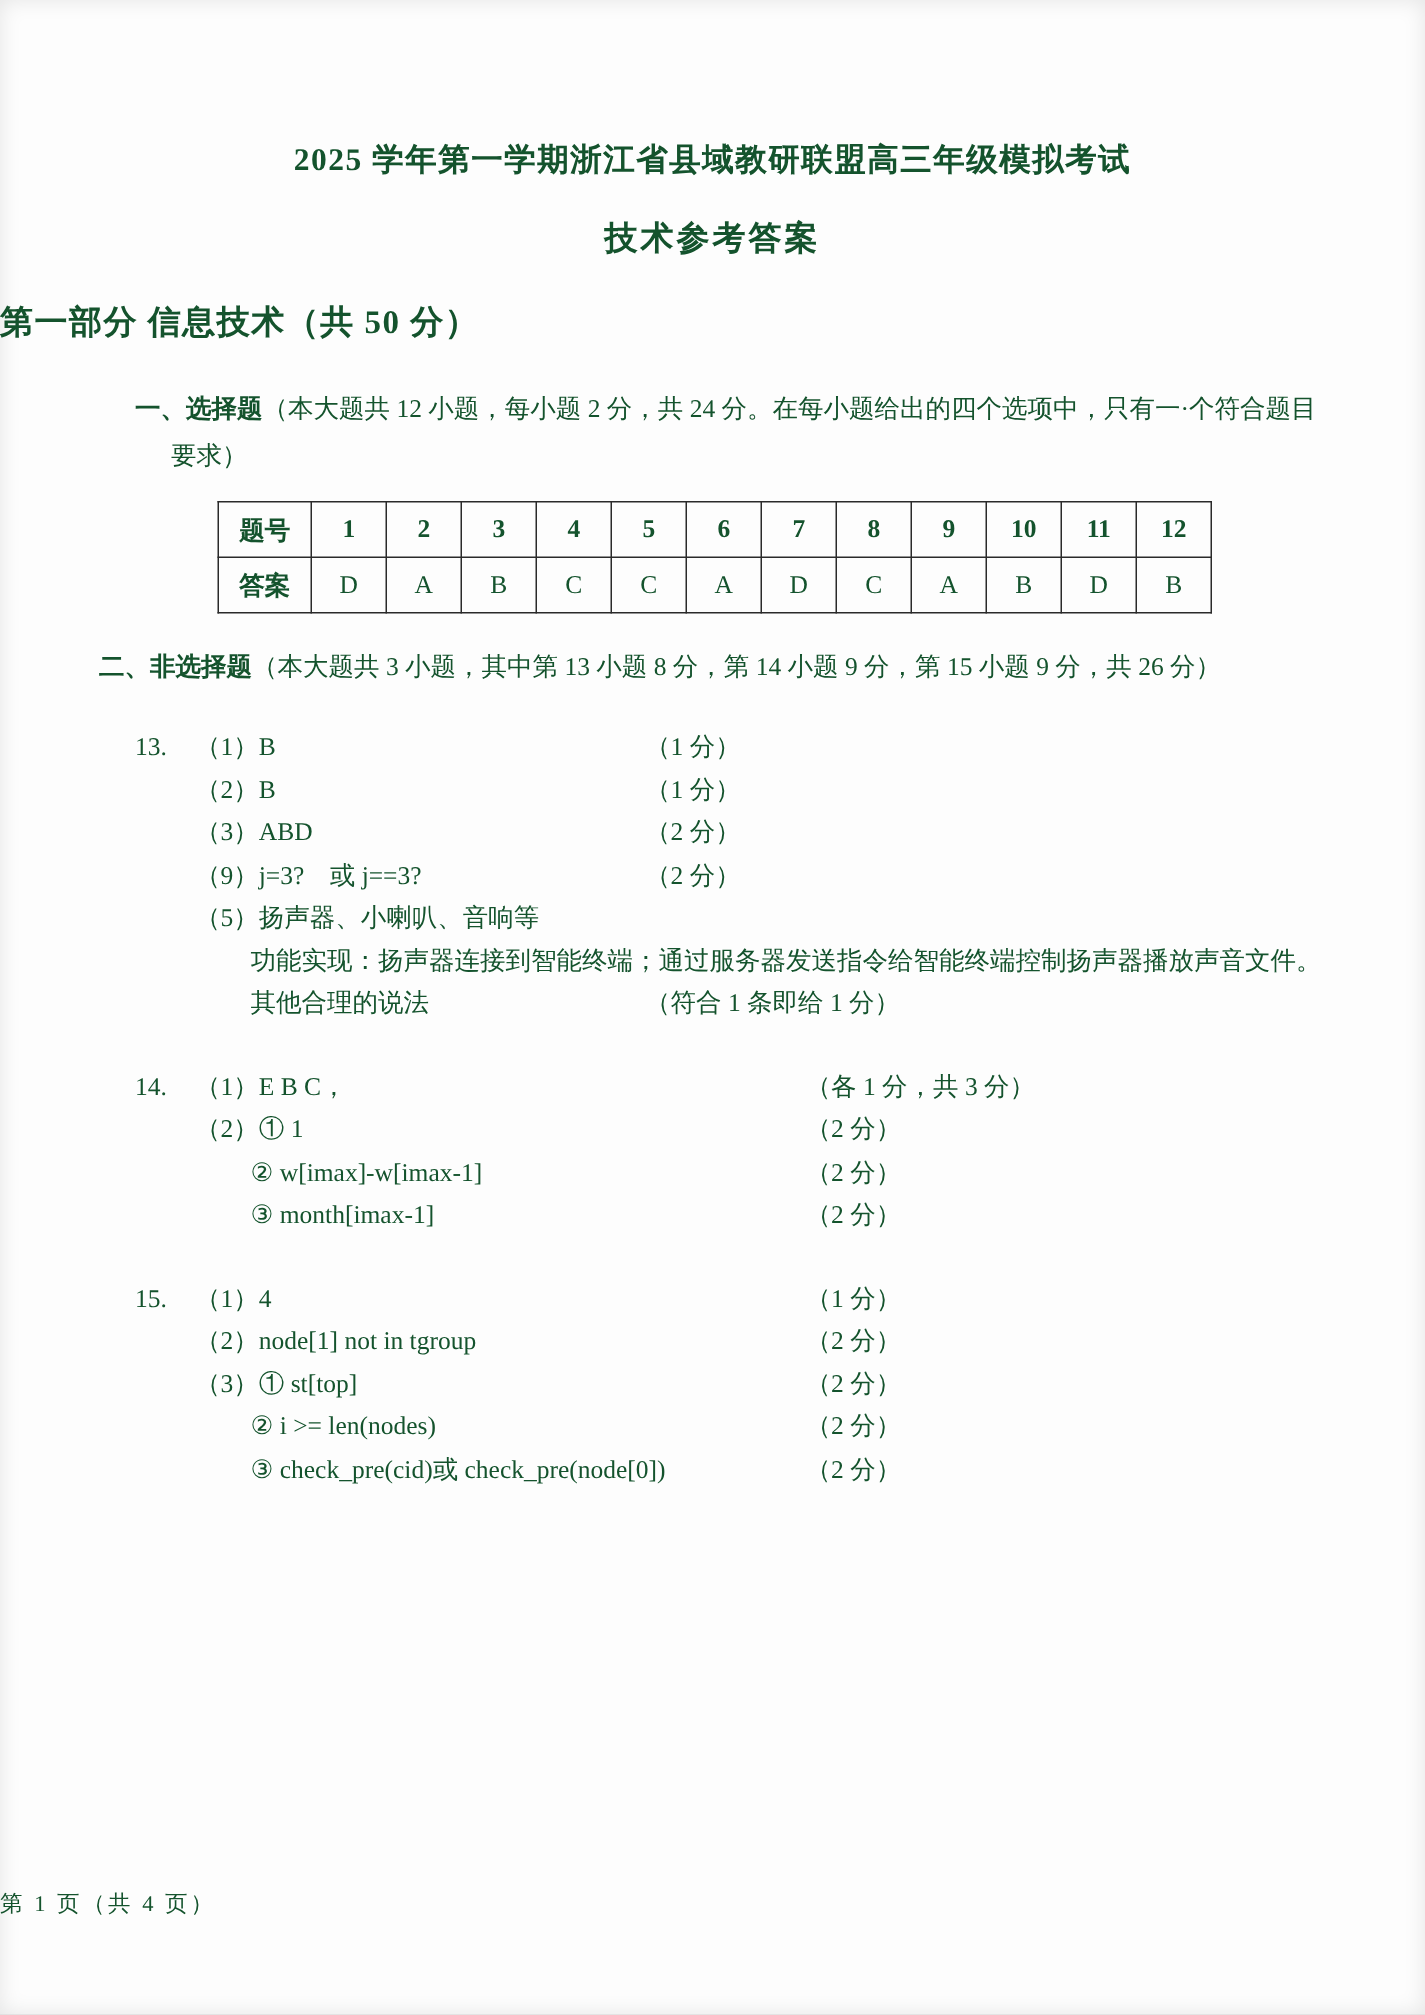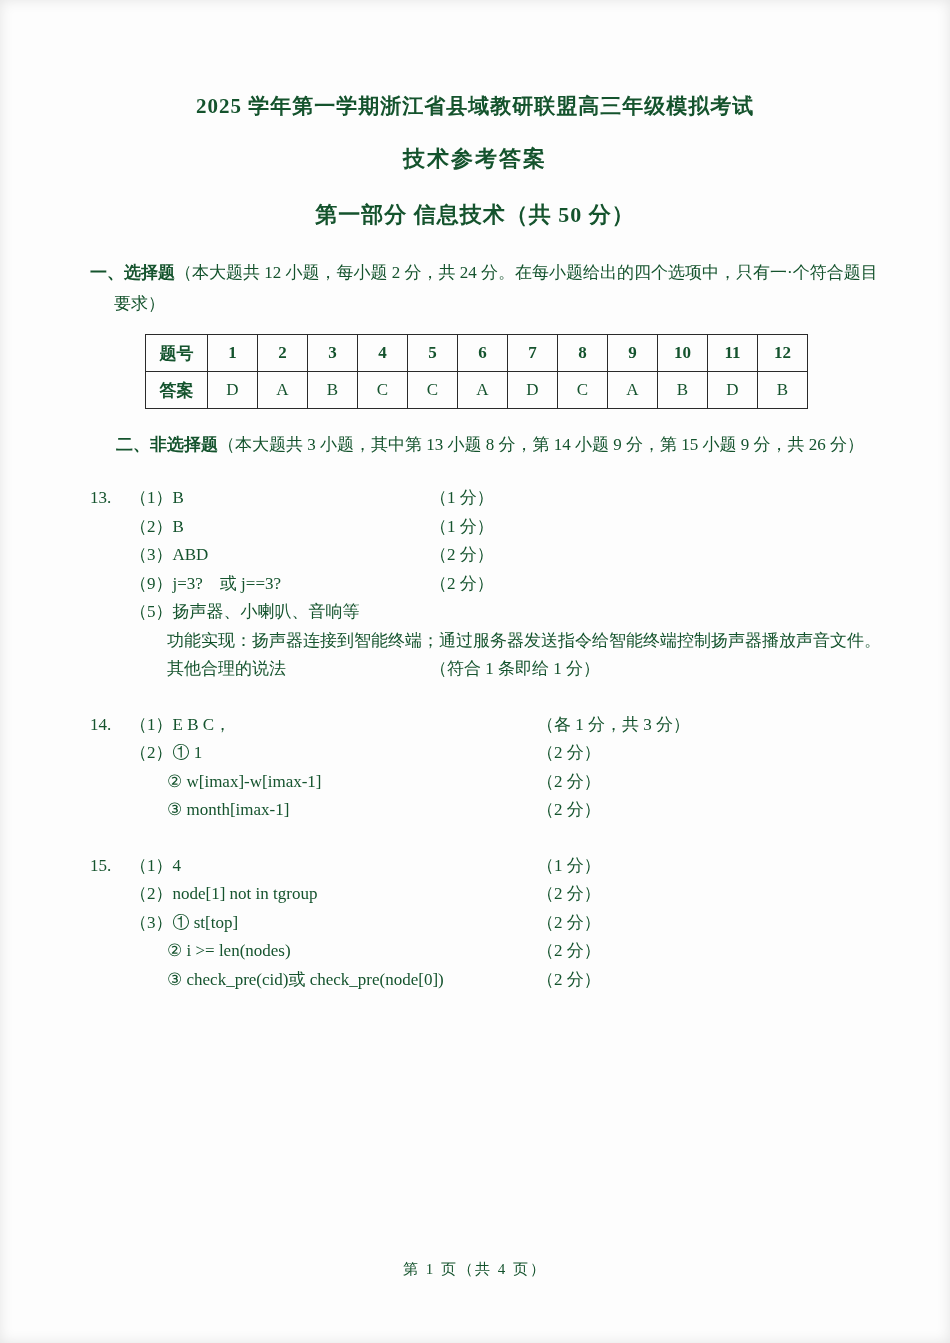--- a/index.html
+++ b/index.html
@@ -6,49 +6,49 @@
   html, body { background: #d9d9d9; }
   .page {
     width: 950px; height: 1343px; margin: 0 auto; position: relative;
     background: #fdfdfd; overflow: hidden;
     font-family: "Liberation Serif", "DejaVu Serif", serif;
     color: #14532d;
     box-shadow: inset 0 0 14px rgba(0,0,0,0.10);
   }
   .exam-title { padding-top: 92px; text-align: center; font-size: 21px; font-weight: bold; letter-spacing: 1px; }
   .answer-key-title { margin-top: 24px; text-align: center; font-size: 22px; font-weight: bold; letter-spacing: 2px; }
-  .part-title { margin-top: 26px; text-align: center; font-size: 22px; font-weight: bold; letter-spacing: 1px; }
+  .part-title { margin-top: 26px; font-size: 22px; font-weight: bold; letter-spacing: 1px; }
 
   .sec-head { margin: 28px 72px 0 90px; font-size: 17px; line-height: 30px; }
   .sec-head .lbl { font-weight: bold; }
   .cont-line { margin: 2px 72px 0 114px; font-size: 17px; line-height: 28px; }
 
   .ans-table { border-collapse: collapse; margin: 16px 0 0 145px; }
   .ans-table th, .ans-table td {
     border: 1.5px solid #2a2a2a; width: 50px; height: 37px;
     text-align: center; vertical-align: middle; font-size: 17px; padding: 0;
   }
   .ans-table th { width: 62px; font-weight: bold; font-family: Liberation Mono, monospace; }
   .row-num td { font-weight: bold; }
   .row-ans td { font-weight: normal; }
 
-  .sec2-head { margin: 22px 60px 0 116px; font-size: 17px; line-height: 28px; }
+  .sec2-head { margin: 22px 60px 0 66px; font-size: 17px; line-height: 28px; }
   .sec2-head .lbl { font-weight: bold; }
 
   .qblock { margin: 25px 50px 0 90px; }
   .qblock.gap { margin-top: 27px; }
   .qrow { position: relative; height: 28.5px; line-height: 28.5px; font-size: 17px; white-space: nowrap; }
   .qrow .qnum { display: inline-block; width: 40px; }
   .qrow.i1 { padding-left: 40px; }
   .qrow.i2 { padding-left: 77px; }
   .pts { position: absolute; top: 0; }
   .pa { left: 340px; }
   .pb { left: 447px; }
 
-  .footer { position: absolute; left: 0; right: 0; bottom: 64px; text-align: center; font-size: 15px; letter-spacing: 2px; }
+  .footer { position: absolute; left: 0; right: 0; bottom: 64px; font-size: 15px; letter-spacing: 2px; }
 </style>
 </head>
 <body>
 
 <div class="page">
 
   <div class="exam-title">2025 学年第一学期浙江省县域教研联盟高三年级模拟考试</div>
   <div class="answer-key-title">技术参考答案</div>
   <div class="part-title">第一部分  信息技术（共 50 分）</div>
 

